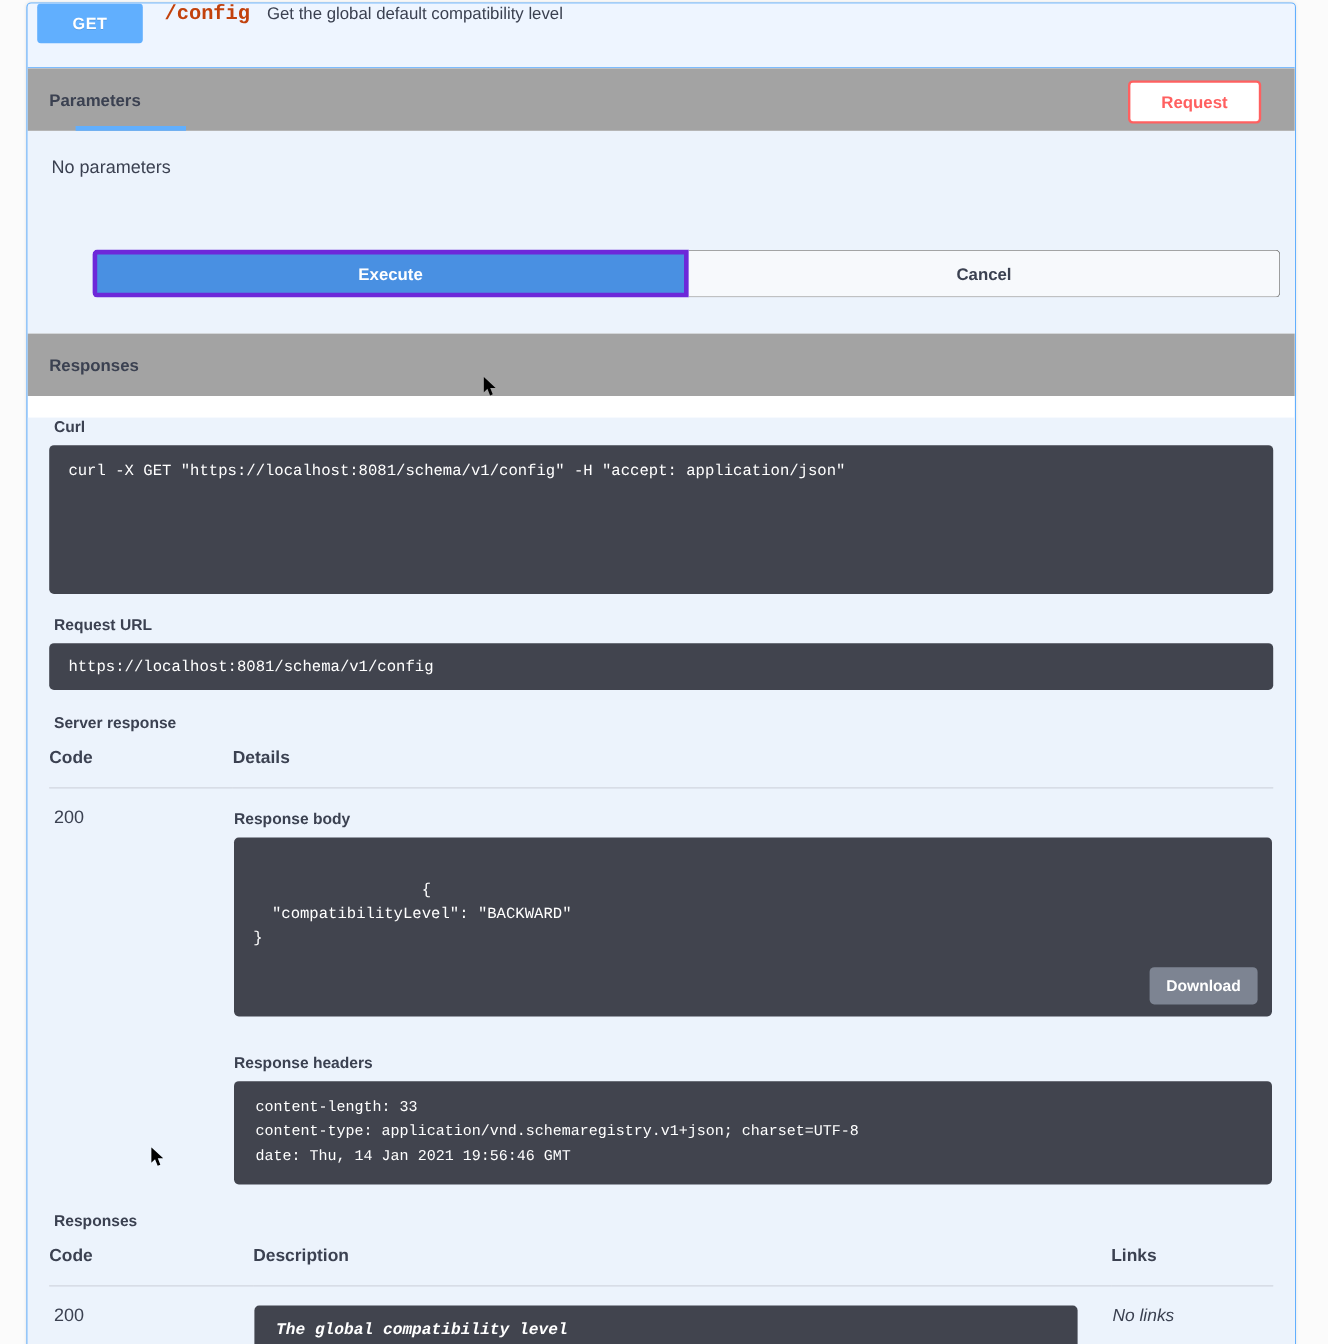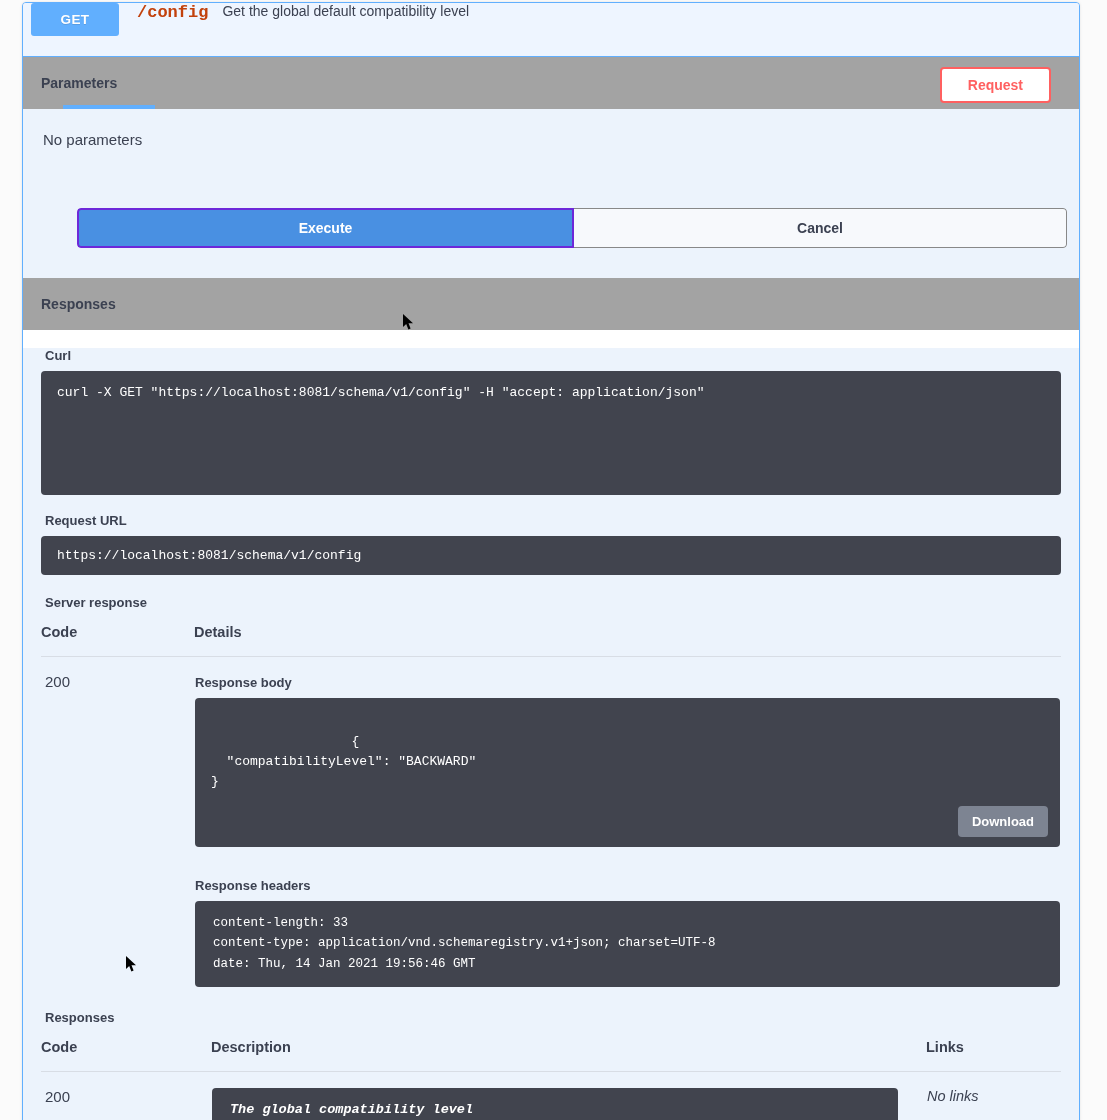--- a/index.html
+++ b/index.html
@@ -129,21 +129,21 @@
     margin-top: 60px;
     margin-left: 36px;
     width: 990px;
     border-radius: 4px;
     overflow: hidden;
   }
   .btn-execute {
     flex: 0 0 497px;
     background: #4990e2;
     color: #fff;
-    border: 2px solid #6d28d9;
+    border: 4px solid #6d28d9;
     font-size: 14px;
     font-weight: bold;
     padding: 4px 0;
     text-align: center;
     cursor: pointer;
     border-radius: 4px 0 0 4px;
     font-family: "Liberation Sans", sans-serif;
   }
   .btn-clear {
     flex: 1 1 auto;

